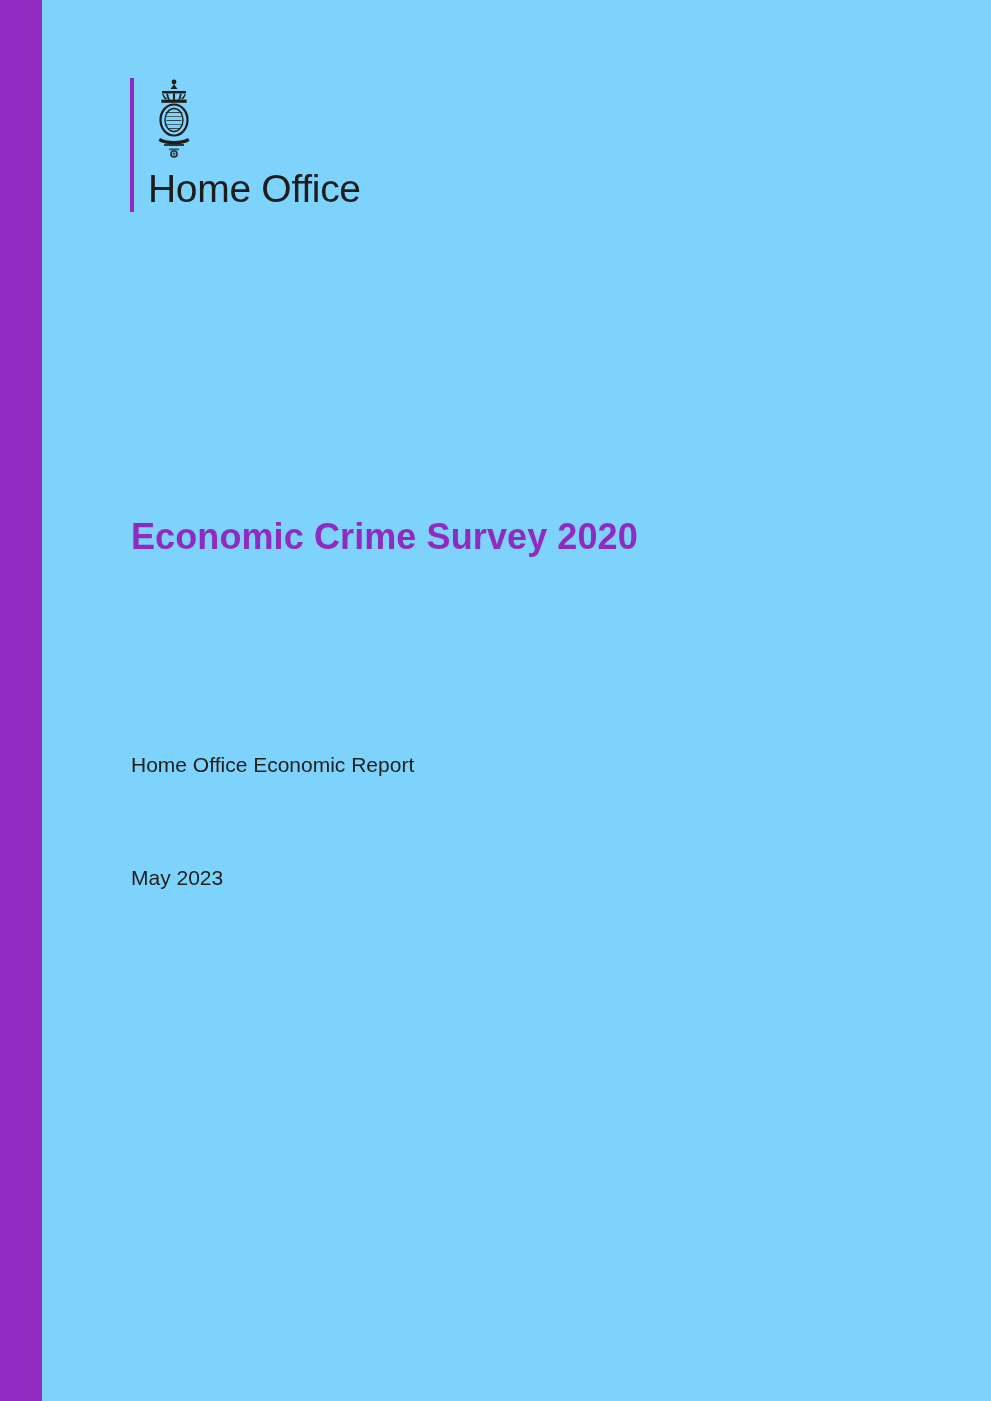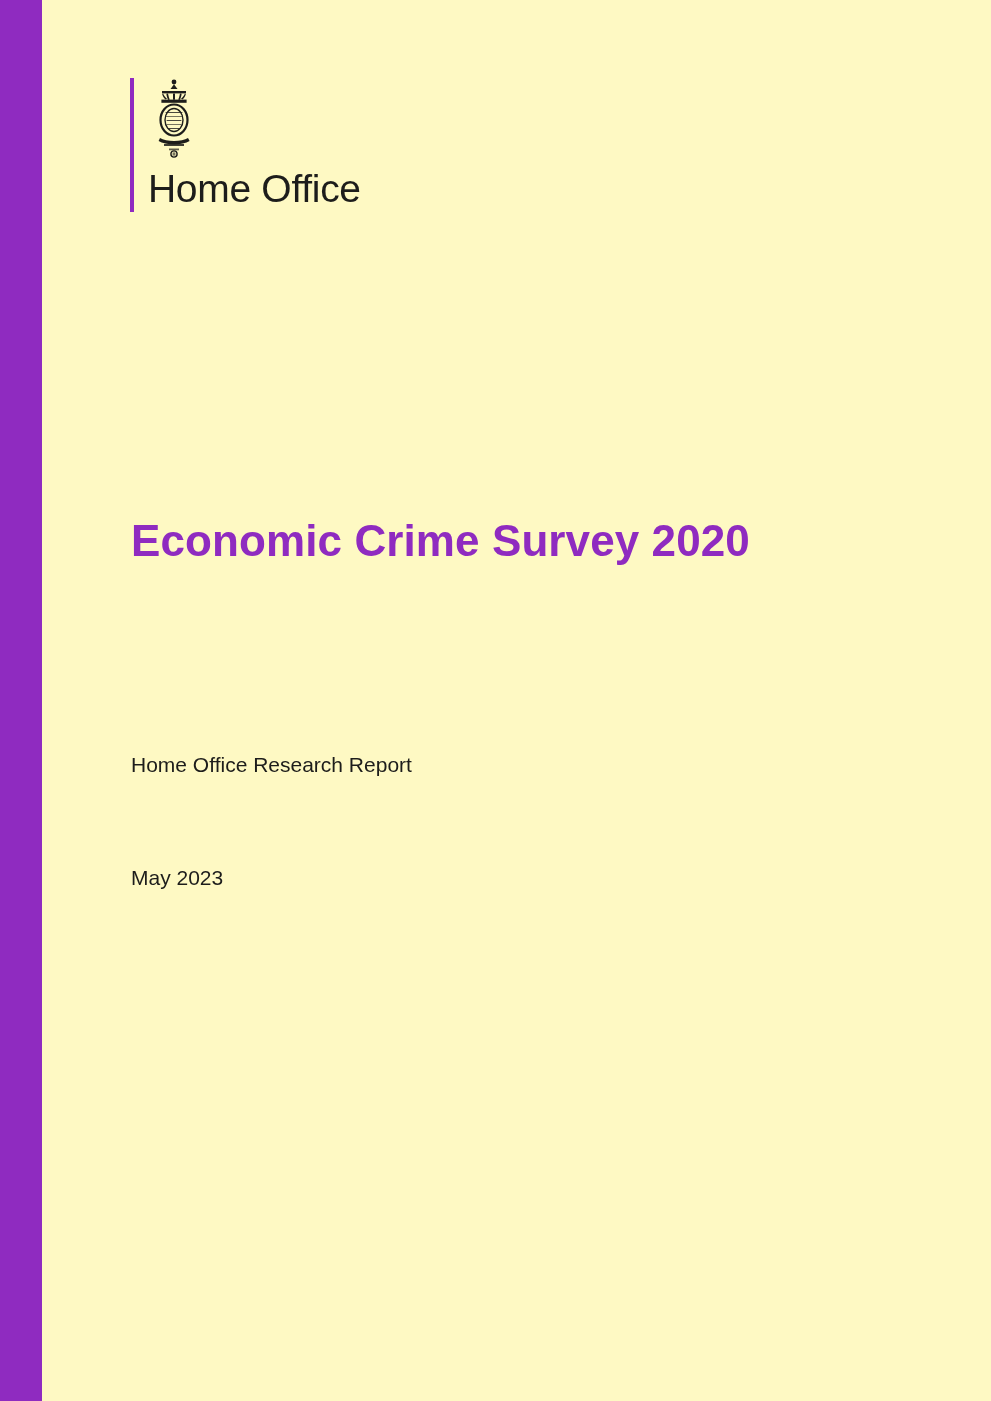--- a/index.html
+++ b/index.html
@@ -8,21 +8,21 @@
     background: #ffffff;
   }
   body {
     font-family: "Liberation Sans", sans-serif;
     -webkit-font-smoothing: antialiased;
   }
   .page {
     position: relative;
     width: 991px;
     height: 1401px;
-    background: #fef9c3;
+    background: #7dd3fc;
     overflow: hidden;
   }
   
   .spine {
     position: absolute;
     left: 0;
     top: 0;
     width: 42px;
     height: 1401px;
     background: #8f2bc0;
@@ -58,21 +58,21 @@
     color: #1d1d1b;
     letter-spacing: -0.3px;
     margin-top: 6px;
     white-space: nowrap;
   }
   
   .doc-title {
     position: absolute;
     left: 131px;
     top: 516px;
-    font-size: 44px;
+    font-size: 36px;
     font-weight: bold;
     color: #8f2bc0;
     letter-spacing: 0.1px;
     white-space: nowrap;
   }
   
   .subtitle {
     position: absolute;
     left: 131px;
     top: 753px;
@@ -126,17 +126,17 @@
           <circle cx="26" cy="76" r="3.1" fill="none" stroke="#1d1d1b" stroke-width="1.4"></circle>
           <path d="M24.6 74.4 h2.8 v3.2 h-2.8 z" opacity="0.6"></path>
         </g>
       </svg>
       <div class="logo-text">Home Office</div>
     </div>
   </div>
 
   <div class="doc-title">Economic Crime Survey 2020</div>
 
-  <div class="subtitle">Home Office Research Report</div>
+  <div class="subtitle">Home Office Economic Report</div>
 
   <div class="date">May 2023</div>
 
 </div>
 
 </body></html>

